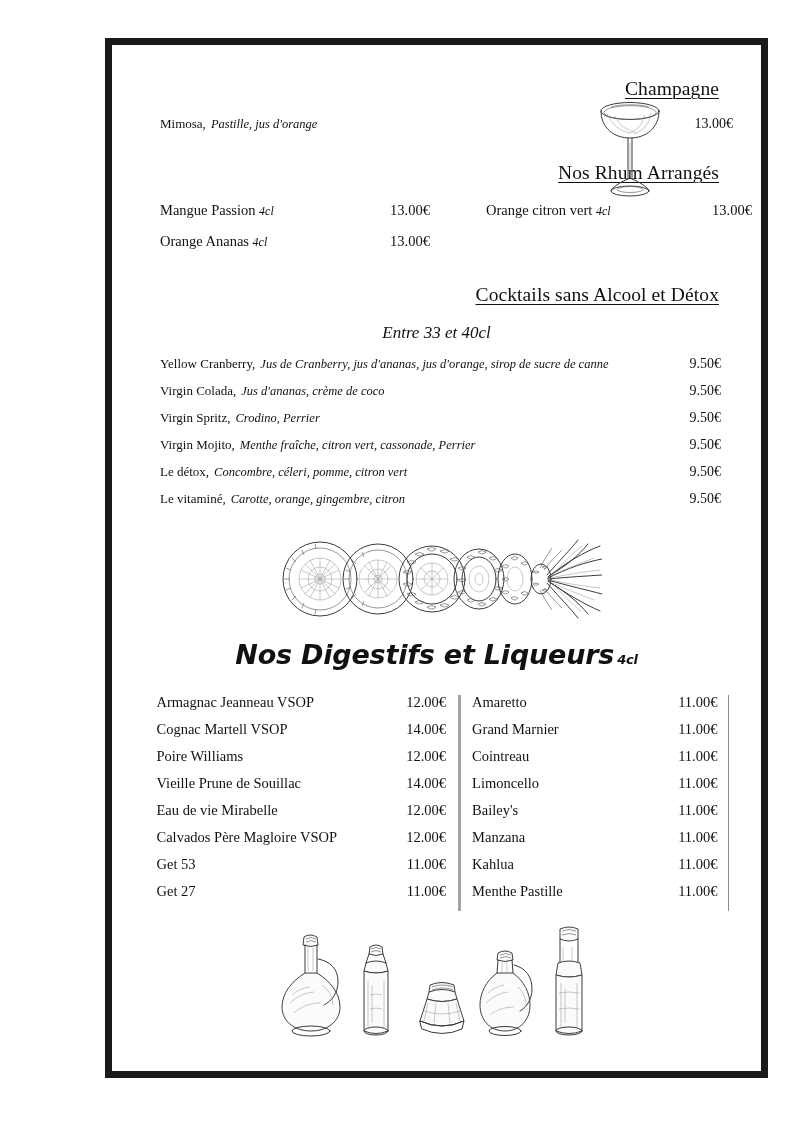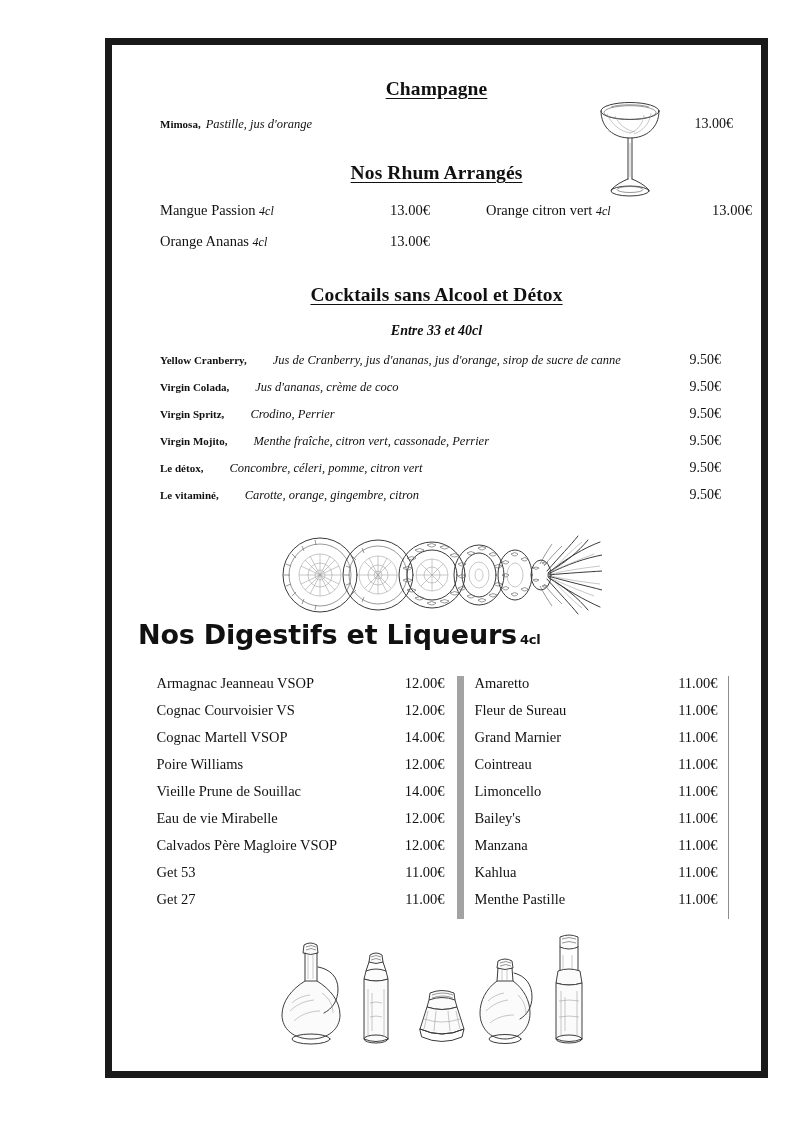--- a/index.html
+++ b/index.html
@@ -32,50 +32,49 @@
     left: 0;
     top: 0;
     right: 0;
     bottom: 0;
     padding: 10px 26px 0 26px;
     box-sizing: border-box;
   }
 
   
   .section-head {
-    text-align: center;
+    text-align: right;
     font-size: 19.5px;
-    font-weight: bold;
+    font-weight: normal;
     letter-spacing: .1px;
     margin: 16px;
     line-height: 1.25;
   }
   .section-head .u {
     text-decoration: underline;
     text-underline-offset: 3px;
     text-decoration-thickness: from-font;
   }
   .section-sub {
     text-align: center;
     font-style: italic;
-    font-size: 14px;
+    font-size: 17px;
     margin: 1px 0 3px 0;
     line-height: 1.2;
-    font-weight: bold;
   }
 
   
   .row {
     display: flex;
     align-items: baseline;
     line-height: 1.0;
   }
   .row .nm {
-    font-weight: bold;
-    font-size: 11px;
+    font-weight: normal;
+    font-size: 13px;
     white-space: nowrap;
   }
   .row .desc {
     font-style: italic;
     font-size: 12.5px;
     margin-left: 5px;
     flex: 1;
   }
   .row .price {
     font-size: 14px;
@@ -120,38 +119,40 @@
   }
   .rhum-grid .rprice { text-align: left; }
 
   
   .cocktail-head { margin-top: 33px; }
   .cocktail-list {
     margin-top: 2px;
     padding-left: 22px;
     padding-right: 14px;
   }
-  .cocktail-list .row { margin-top: 13px; gap: 21px; }
+  .cocktail-list .row { margin-top: 13px; }
   .cocktail-list .price { width: 58px; }
 
   
   .pineapple-wrap {
     margin-top: 26px;
     text-align: center;
     height: 92px;
   }
 
   
   .digestif-head {
+    text-align: center;
     font-family: "DejaVu Sans", "Liberation Sans", sans-serif;
     font-weight: bold;
     font-size: 27px;
     letter-spacing: -0.2px;
-    margin-top: 0;
+    margin-top: 16px;
     line-height: 1.1;
+    font-style: italic;
   }
   .digestif-head .cl {
     font-size: 13px;
     font-weight: bold;
     vertical-align: baseline;
     margin-left: 3px;
   }
 
   .digestif-table {
     margin: 26px auto 0 auto;
@@ -162,21 +163,21 @@
   .digestif-table td {
     padding: 0 0 12.5px 0;
     line-height: 1.0;
     vertical-align: baseline;
   }
   .dt-lname { width: 222px; padding-left: 12px !important; white-space: nowrap; }
   .dt-lprice { width: 86px; text-align: right; padding-right: 12px !important; white-space: nowrap; }
   .dt-rname {
     width: 200px;
     padding-left: 11px !important;
-    border-left: 7px solid #a3a3a3;
+    border-left: 3px solid #a3a3a3;
     white-space: nowrap;
   }
   .dt-rprice {
     width: 76px;
     text-align: right;
     padding-right: 10px !important;
     border-right: 1px solid #8d8d8d;
     white-space: nowrap;
   }
 
@@ -395,26 +396,20 @@
 
     <table class="digestif-table">
       <tbody>
         <tr>
           <td class="dt-lname">Armagnac Jeanneau VSOP</td>
           <td class="dt-lprice">12.00€</td>
           <td class="dt-rname">Amaretto</td>
           <td class="dt-rprice">11.00€</td>
         </tr>
         <tr>
-          <td class="dt-lname">Cognac Courvoisier VS</td>
-          <td class="dt-lprice">12.00€</td>
-          <td class="dt-rname">Fleur de Sureau</td>
-          <td class="dt-rprice">11.00€</td>
-        </tr>
-        <tr>
           <td class="dt-lname">Cognac Martell VSOP</td>
           <td class="dt-lprice">14.00€</td>
           <td class="dt-rname">Grand Marnier</td>
           <td class="dt-rprice">11.00€</td>
         </tr>
         <tr>
           <td class="dt-lname">Poire Williams</td>
           <td class="dt-lprice">12.00€</td>
           <td class="dt-rname">Cointreau</td>
           <td class="dt-rprice">11.00€</td>

